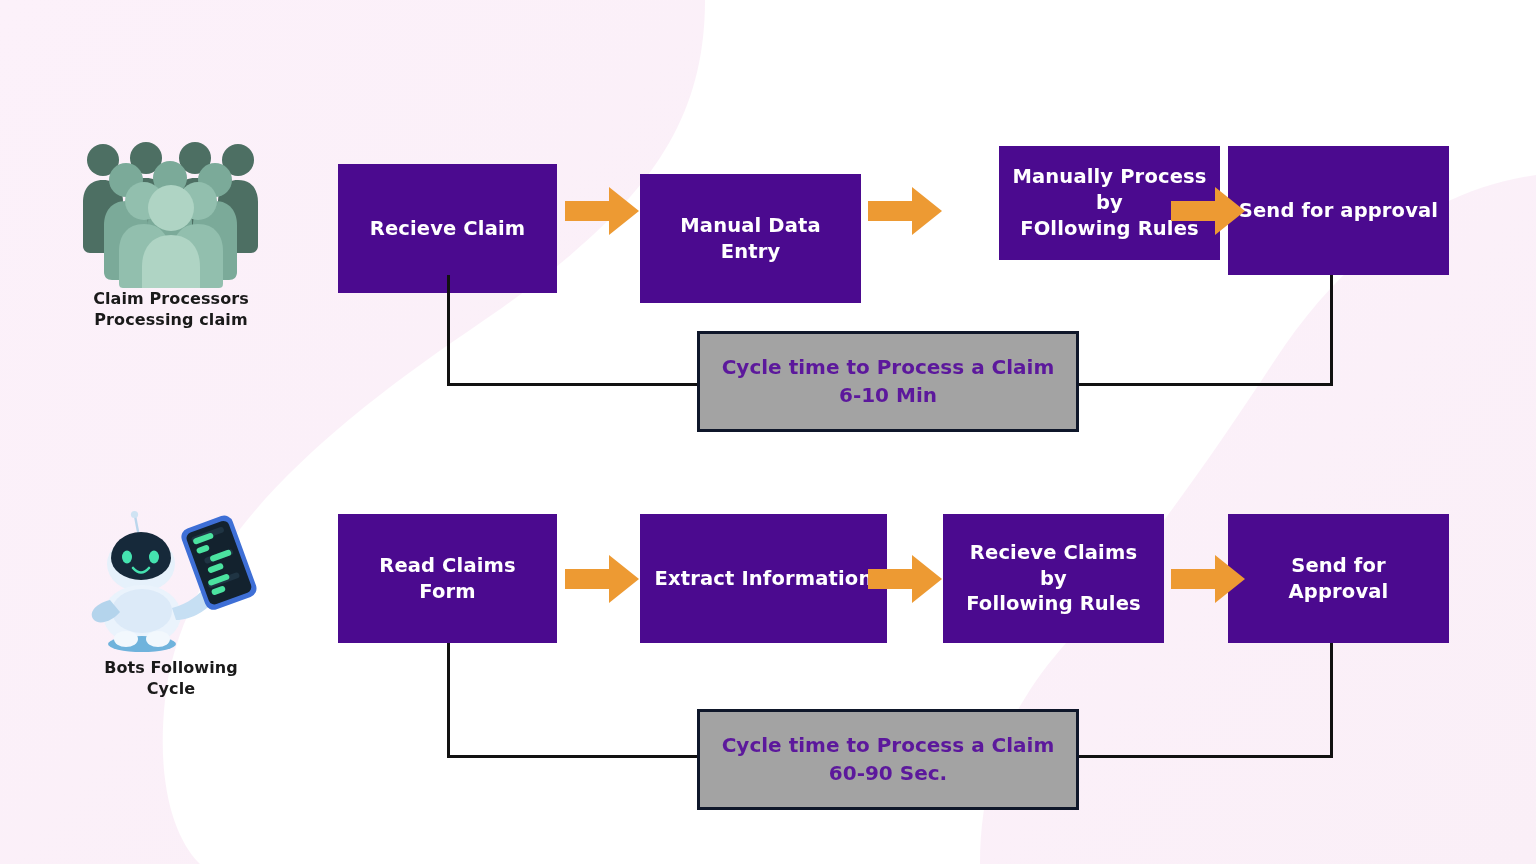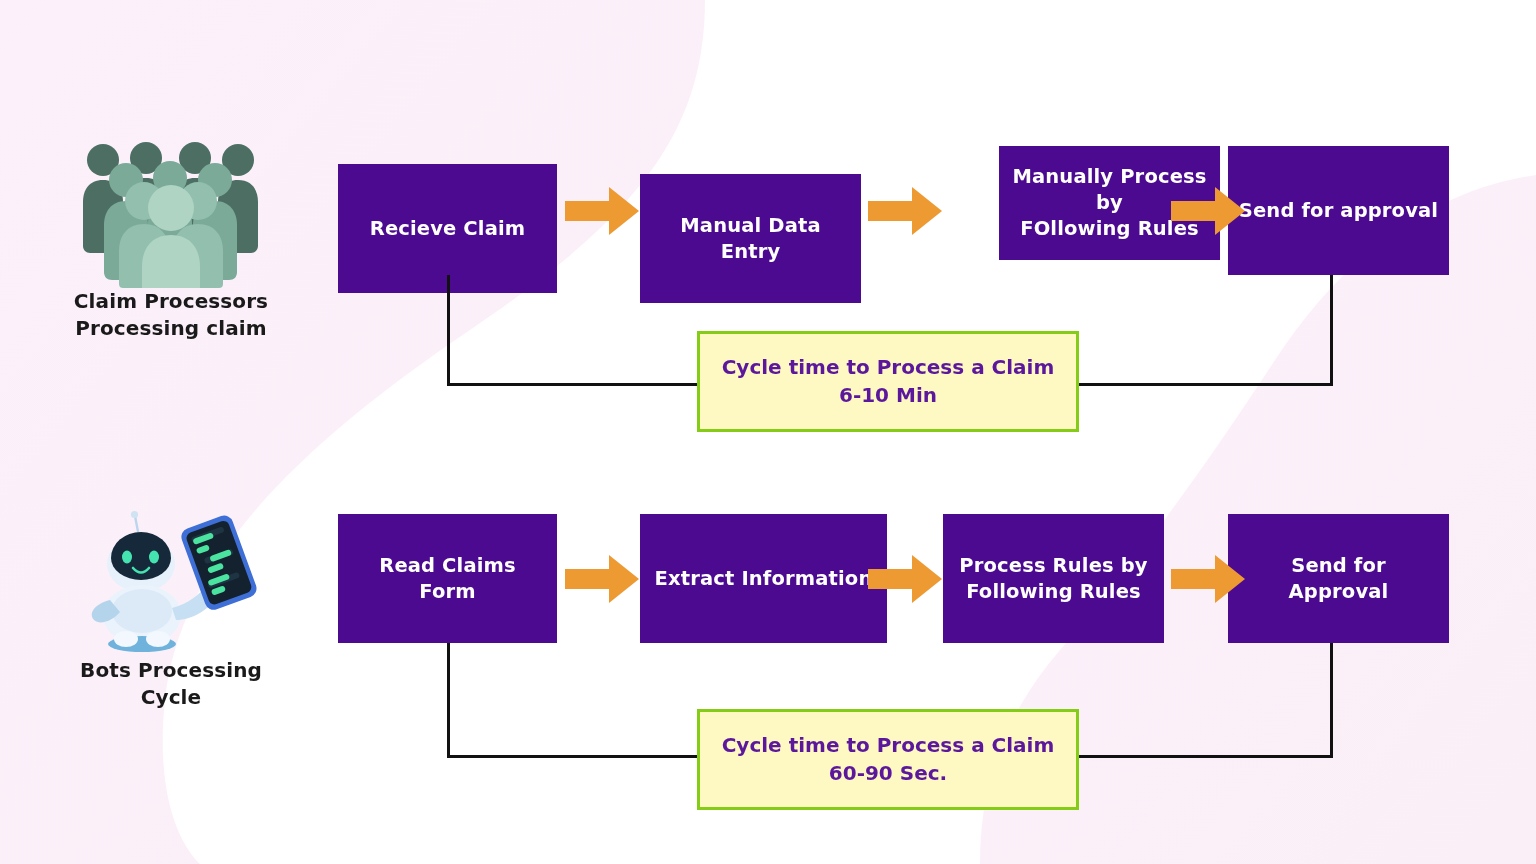--- a/index.html
+++ b/index.html
@@ -46,22 +46,22 @@
   
   .arrow {
     position: absolute;
     width: 74px;
     height: 52px;
   }
 
   
   .callout {
     position: absolute;
-    background: #fef9c3;
-    border: 3px solid #84cc16;
+    background: #a3a3a3;
+    border: 3px solid #0f172a;
     color: #5C189C;
     display: flex;
     flex-direction: column;
     align-items: center;
     justify-content: center;
     text-align: center;
     font-weight: bold;
     font-size: 20px;
     line-height: 1.38;
     box-sizing: border-box;
@@ -76,21 +76,21 @@
   }
   .conn-v { width: 3px; }
   .conn-h { height: 3px; }
 
   
   .side-label {
     position: absolute;
     text-align: center;
     color: #1a1a1a;
     font-weight: bold;
-    font-size: 20px;
+    font-size: 16px;
     line-height: 1.33;
     letter-spacing: 0.1px;
   }
   .side-label span { display: block; }
 
   .icon-wrap {
     position: absolute;
   }
 </style>
 </head>
@@ -230,38 +230,38 @@
           <rect x="124" y="46" width="22" height="6" rx="3"></rect>
           <rect x="118" y="56" width="16" height="6" rx="3"></rect>
           <rect x="114" y="68" width="22" height="6" rx="3"></rect>
           <rect x="114" y="78" width="14" height="6" rx="3"></rect>
         </g>
       </g>
     </svg>
   </div>
 
   <div class="side-label" style="left:40px; top:657px; width:262px;">
-    <span>Bots Processing</span>
+    <span>Bots Following</span>
     <span>Cycle</span>
   </div>
 
   <div class="conn-v" style="left:447px; top:643px; height:114px;"></div>
   <div class="conn-h" style="left:447px; top:755px; width:255px;"></div>
   <div class="conn-h" style="left:1076px; top:755px; width:257px;"></div>
   <div class="conn-v" style="left:1330px; top:643px; height:115px;"></div>
 
   <div class="pbox" style="left:338px; top:514px; width:219px; height:129px;">
     <span>Read Claims Form</span>
   </div>
   <div class="pbox" style="left:640px; top:514px; width:247px; height:129px;">
     <span>Extract Information</span>
   </div>
   <div class="pbox" style="left:943px; top:514px; width:221px; height:129px;">
     <div>
-      <span>Process Rules by</span>
+      <span>Recieve Claims by</span>
       <span>Following Rules</span>
     </div>
   </div>
   <div class="pbox" style="left:1228px; top:514px; width:221px; height:129px;">
     <span>Send for Approval</span>
   </div>
 
   <div class="arrow" style="left:565px; top:553px;">
     <svg viewBox="0 0 74 52" width="74" height="52">
       <path d="M0 16 L44 16 L44 2 L74 26 L44 50 L44 36 L0 36 Z" fill="#ED9A33"></path>

